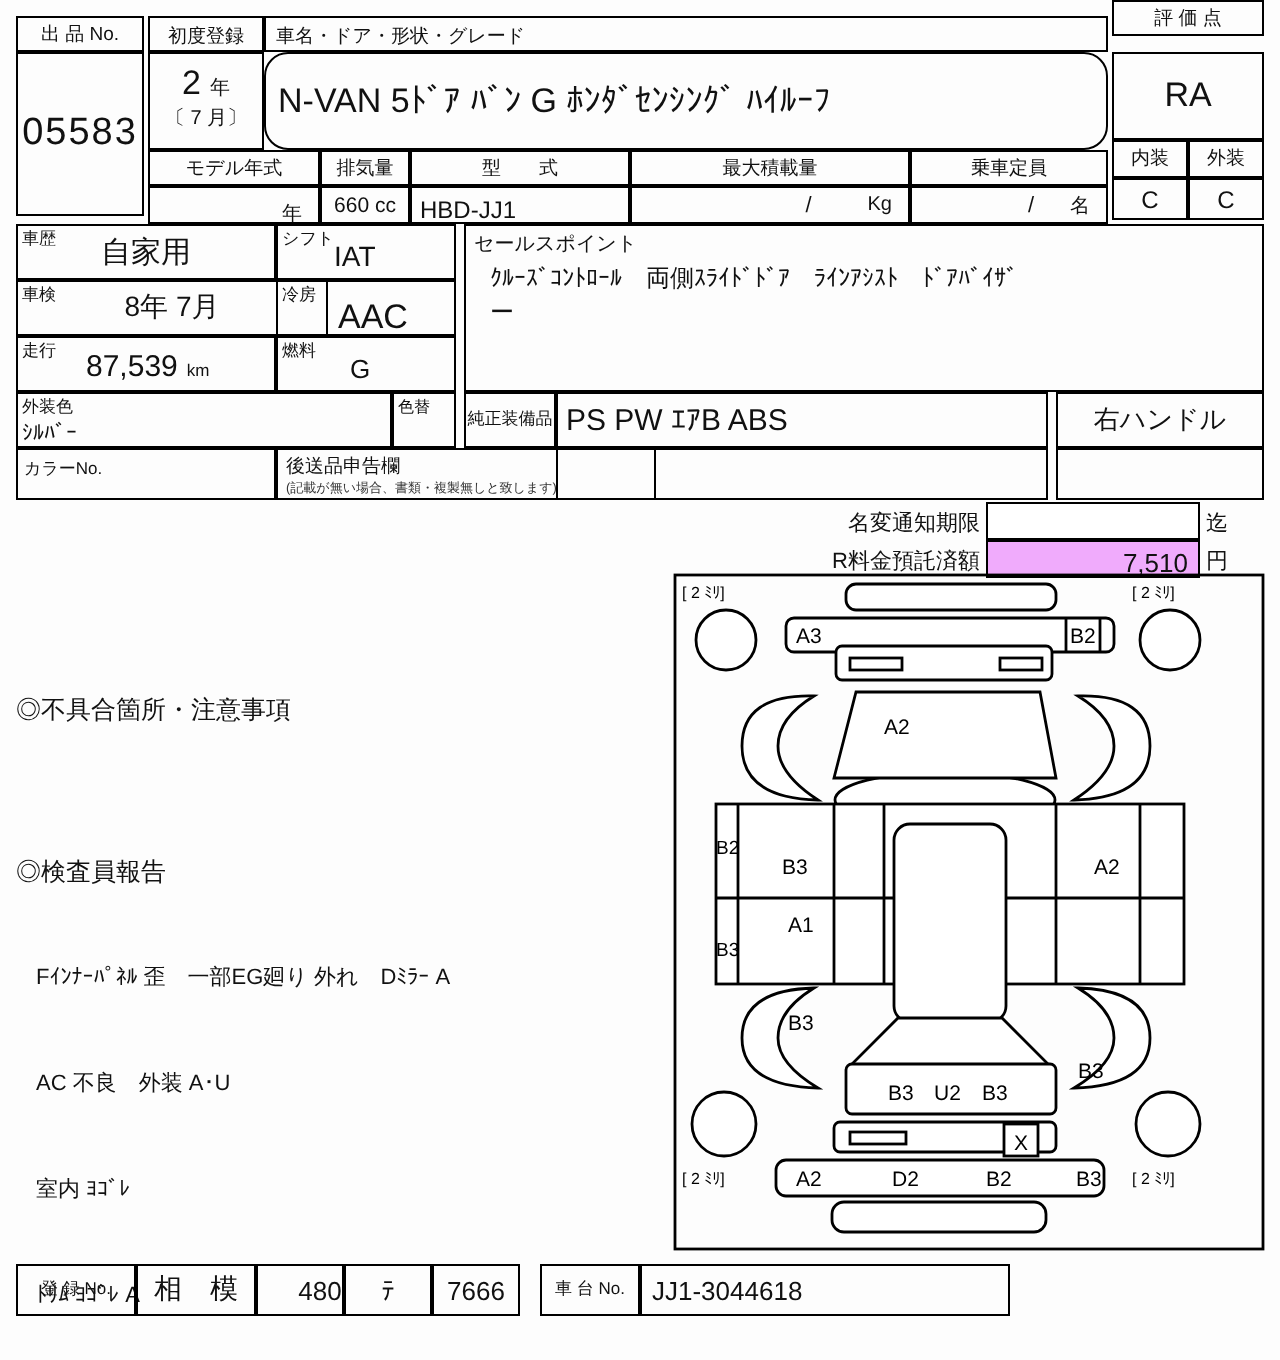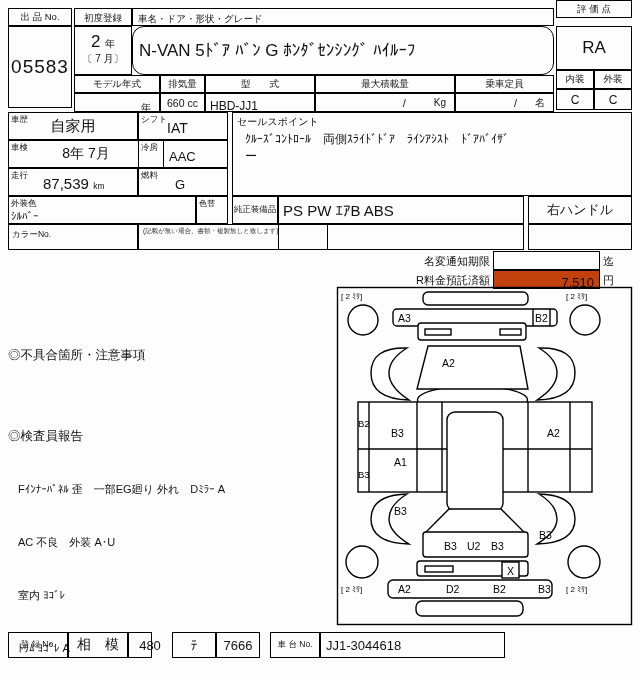--- a/index.html
+++ b/index.html
@@ -109,21 +109,21 @@
     <div style="padding:7px 0 0 28px;font-size:14px;">IAT</div>
   </div>
   <div class="abs bx" style="left:8px;top:140px;width:156px;height:28px;">
     <span class="corner-lbl">車検</span>
     <div class="cen" style="height:100%;">
         <span style="font-size:14px;">8年 7月</span>
       </div>
   </div>
   <div class="abs bx" style="left:138px;top:140px;width:90px;height:28px;">
     <span class="corner-lbl">冷房</span>
-    <div style="padding:8px 0 0 30px;font-size:13px;">AAC</div>
+    <div style="padding:8px 0 0 30px;font-size:17px;">AAC</div>
   </div>
   <div class="abs bx" style="left:8px;top:168px;width:130px;height:28px;">
     <span class="corner-lbl">走行</span>
     <div style="padding:6px 0 0 34px;">
       <span style="font-size:15px;">87,539</span>
       <span style="font-size:8.5px;">km</span>
     </div>
   </div>
   <div class="abs bx" style="left:138px;top:168px;width:90px;height:28px;">
     <span class="corner-lbl">燃料</span>
@@ -133,20 +133,21 @@
     <span class="corner-lbl">外装色</span>
     <div style="padding:13px 0 0 2px;font-size:11px;">ｼﾙﾊﾞｰ</div>
   </div>
   <div class="abs bx" style="left:196px;top:196px;width:32px;height:28px;">
     <span class="corner-lbl" style="font-size:8px;">色替</span>
   </div>
   <div class="abs bx" style="left:8px;top:224px;width:130px;height:26px;">
     <span style="position:absolute;top:4px;left:3px;font-size:8.5px;">カラーNo.</span>
   </div>
   <div class="abs bx" style="left:138px;top:224px;width:190px;height:26px;padding:2px 0 0 4px;">
+    <div style="font-size:9.5px;">後送品申告欄</div>
     <div style="font-size:6.5px;color:#333;">(記載が無い場合、書類・複製無しと致します)</div>
   </div>
 
   <div class="abs bx" style="left:232px;top:112px;width:400px;height:84px;padding:2px 0 0 4px;">
     <div style="font-size:10px;">セールスポイント</div>
     <div style="font-size:12px;padding-left:8px;margin-top:2px;white-space:pre;">ｸﾙｰｽﾞｺﾝﾄﾛｰﾙ　両側ｽﾗｲﾄﾞﾄﾞｱ　ﾗｲﾝｱｼｽﾄ　ﾄﾞｱﾊﾞｲｻﾞ</div>
     <div style="font-size:12px;padding-left:8px;">ー</div>
   </div>
   <div class="abs bx cen" style="left:232px;top:196px;width:46px;height:28px;">
     <span style="font-size:8.5px;">純正装備品</span>
@@ -160,21 +161,21 @@
   <div class="abs bx" style="left:278px;top:224px;width:246px;height:26px;"></div>
   <div class="abs bx" style="left:528px;top:224px;width:104px;height:26px;"></div>
 
   <div class="abs" style="left:370px;top:254px;width:120px;text-align:right;font-size:11px;">名変通知期限</div>
   <div class="abs bx" style="left:493px;top:251px;width:107px;height:19px;background:#fff;">
     <span style="font-size:12px;"></span>
   </div>
   <div class="abs" style="left:603px;top:254px;font-size:11px;">迄</div>
 
   <div class="abs" style="left:370px;top:273px;width:120px;text-align:right;font-size:11px;">R料金預託済額</div>
-  <div class="abs bx" style="left:493px;top:270px;width:107px;height:19px;background:#c2410c;text-align:right;padding:2px 5px 4px 0;">
+  <div class="abs bx" style="left:493px;top:270px;width:107px;height:19px;background:#f0abfc;text-align:right;padding:2px 5px 4px 0;">
     <span style="font-size:13px;">7,510</span>
   </div>
   <div class="abs" style="left:603px;top:273px;font-size:11px;">円</div>
 
   <div class="abs" style="left:8px;top:347px;font-size:12.5px;">◎不具合箇所・注意事項</div>
   <div class="abs" style="left:8px;top:428px;font-size:12.5px;">◎検査員報告</div>
 
   <div class="abs" style="left:18px;top:446px;width:312px;font-size:11px;line-height:17.6px;white-space:pre;">
     <div>Fｲﾝﾅｰﾊﾟﾈﾙ 歪　一部EG廻り 外れ　Dﾐﾗｰ A</div>
     <div>AC 不良　外装 A･U</div>
@@ -265,21 +266,21 @@
       </g>
     </svg>
   </div>
 
   <div class="abs bx cen" style="left:8px;top:632px;width:60px;height:26px;">
     <span style="font-size:8.5px;">登 録 No.</span>
   </div>
   <div class="abs bx cen" style="left:68px;top:632px;width:60px;height:26px;">
     <span style="font-size:14px;">相　模</span>
   </div>
-  <div class="abs bx cen" style="left:128px;top:632px;width:24px;height:26px;padding-left:20px;">
+  <div class="abs bx cen" style="left:128px;top:632px;width:44px;height:26px;padding-left:20px;">
     <span style="font-size:13px;">480</span>
   </div>
   <div class="abs bx cen" style="left:172px;top:632px;width:44px;height:26px;">
     <span style="font-size:13px;">ﾃ</span>
   </div>
   <div class="abs bx cen" style="left:216px;top:632px;width:44px;height:26px;">
     <span style="font-size:13px;">7666</span>
   </div>
   <div class="abs bx cen" style="left:270px;top:632px;width:50px;height:26px;">
     <span style="font-size:8.5px;">車 台 No.</span>

